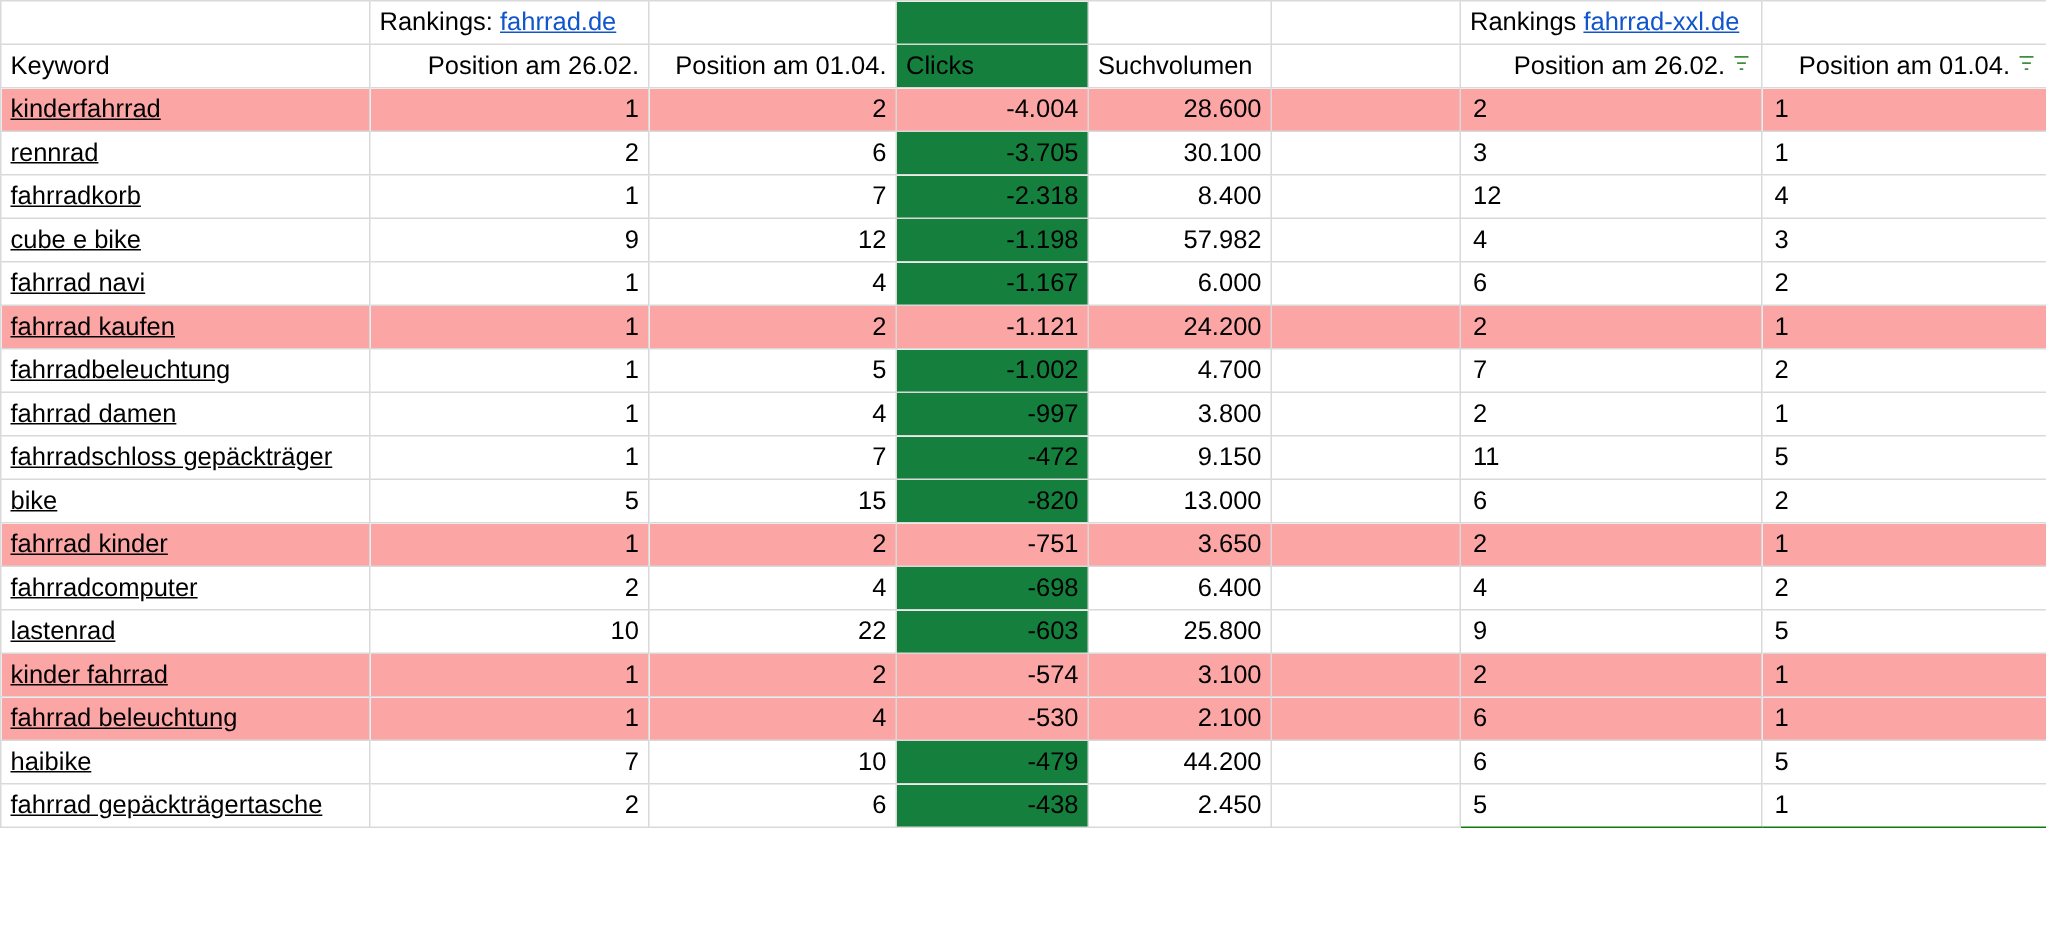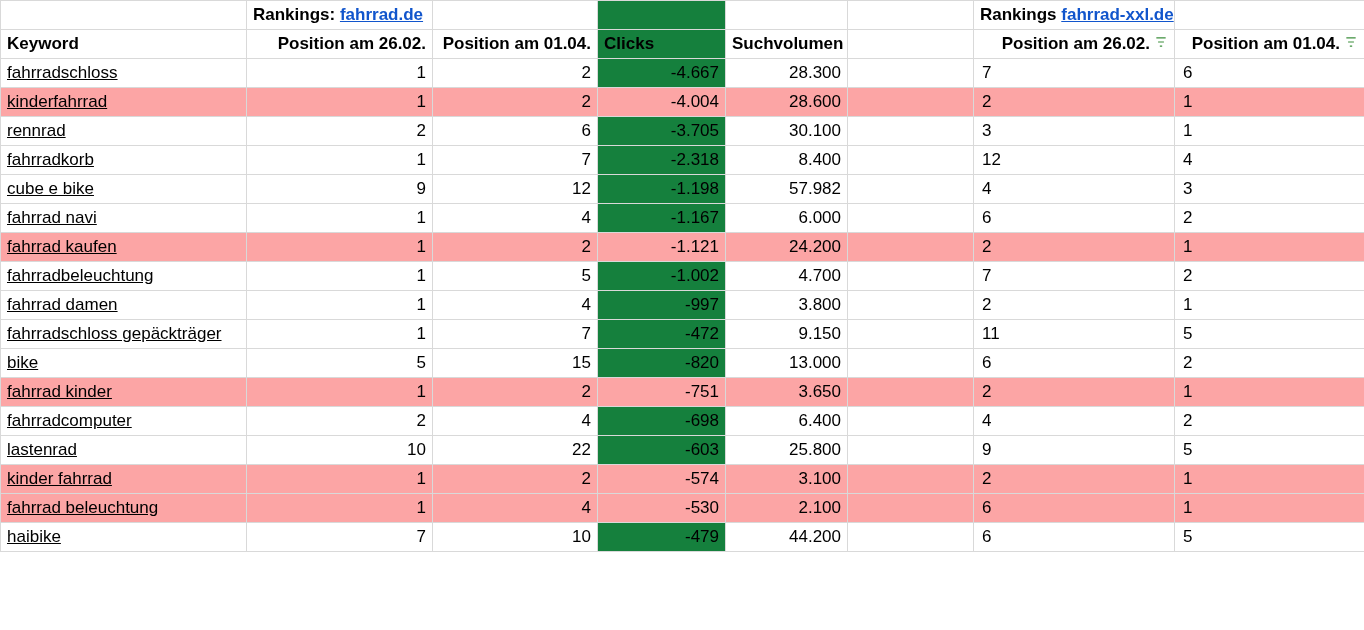--- a/index.html
+++ b/index.html
@@ -26,21 +26,21 @@
   td, th {
     border: 1px solid #d9d9d9;
     padding: 4px 6px;
     height: 29px;
     vertical-align: middle;
     text-align: left;
     font-weight: normal;
     white-space: nowrap;
     overflow: hidden;
   }
-  .bold { font-weight: bold; }
+  .bold { font-weight: normal; }
   .right { text-align: right; }
   .leftpad { padding-left: 8px; }
   .kw { text-decoration: underline; }
   a.link { color: #1155cc; text-decoration: underline; }
   .clicks-bg { background: #15803d; }
   .hl { background: #fca5a5; }
   
   .sel-left { border-left: 1px solid #0f7b0f; }
   .sel-right { border-right: 1px solid #0f7b0f; }
   .sel-top { border-top: 1px solid #0f7b0f; }
@@ -106,30 +106,20 @@
         <div class="hdr-flex">
           <span>Position am 01.04.</span>
           <span>
             <svg width="14" height="14" viewBox="0 0 24 24">
                 <path fill="none" stroke="#3c8f3c" stroke-width="2" d="M4 5h16M7 12h10M10 19h4"></path>
               </svg>
           </span>
         </div>
       </td>
     </tr>
-  <tr>
-        <td class="kw">fahrradschloss</td>
-        <td class="right">1</td>
-        <td class="right">2</td>
-        <td class="clicks-bg right">-4.667</td>
-        <td class="right">28.300</td>
-        <td></td>
-        <td class="leftpad sel-left ">7</td>
-        <td class="leftpad sel-right ">6</td>
-      </tr>
       <tr>
         <td class="hl kw">kinderfahrrad</td>
         <td class="hl right">1</td>
         <td class="hl right">2</td>
         <td class="hl right">-4.004</td>
         <td class="hl right">28.600</td>
         <td class="hl"></td>
         <td class="hl leftpad sel-left ">2</td>
         <td class="hl leftpad sel-right ">1</td>
       </tr>
@@ -276,14 +266,24 @@
       <tr>
         <td class="kw">haibike</td>
         <td class="right">7</td>
         <td class="right">10</td>
         <td class="clicks-bg right">-479</td>
         <td class="right">44.200</td>
         <td></td>
         <td class="leftpad sel-left ">6</td>
         <td class="leftpad sel-right ">5</td>
       </tr>
+      <tr>
+        <td class="kw">fahrrad gepäckträgertasche</td>
+        <td class="right">2</td>
+        <td class="right">6</td>
+        <td class="clicks-bg right">-438</td>
+        <td class="right">2.450</td>
+        <td></td>
+        <td class="leftpad sel-left sel-bottom">5</td>
+        <td class="leftpad sel-right sel-bottom">1</td>
+      </tr>
     </tbody>
 </table>
 
 </body></html>

